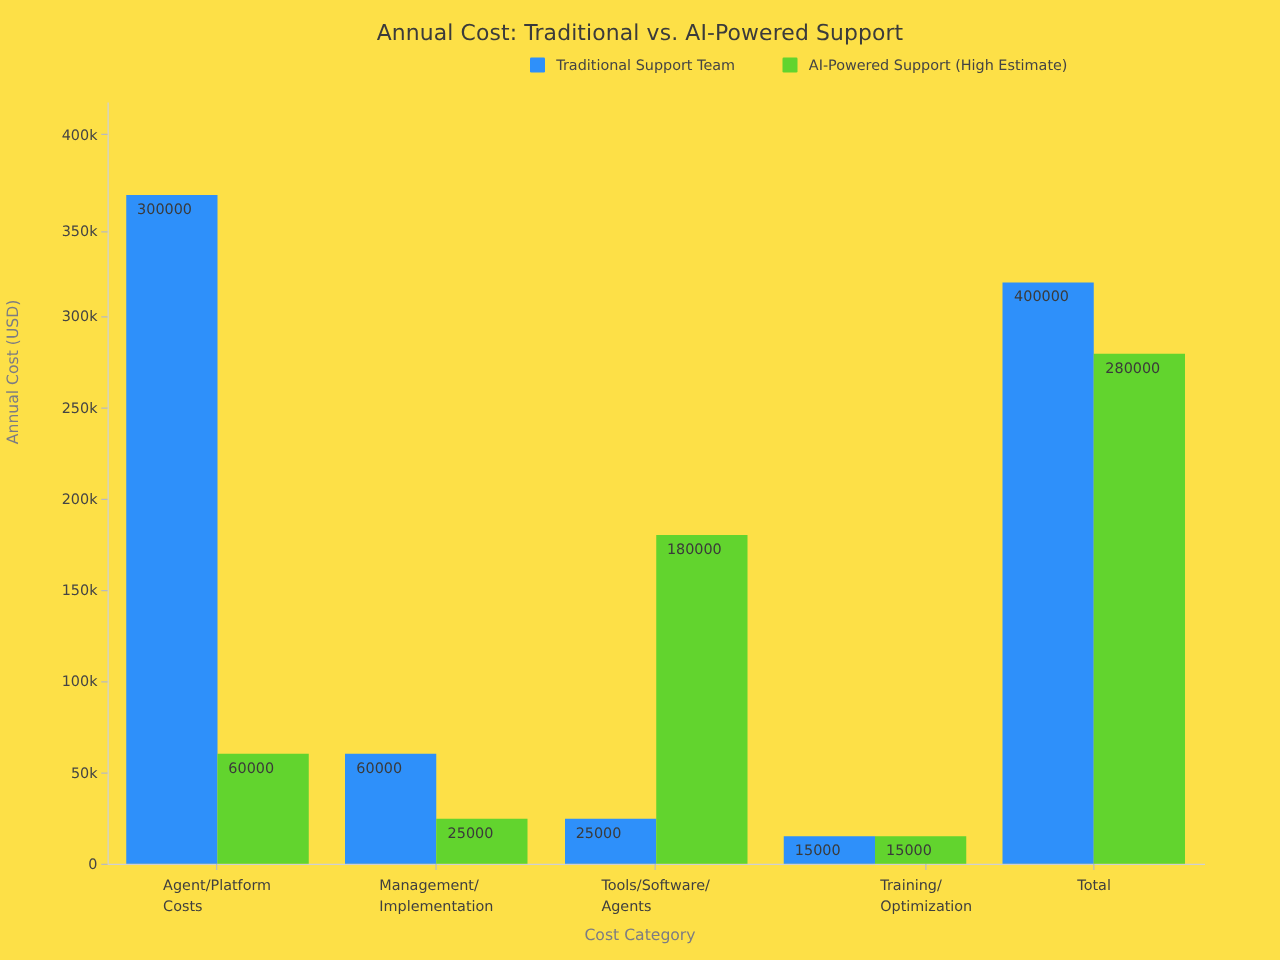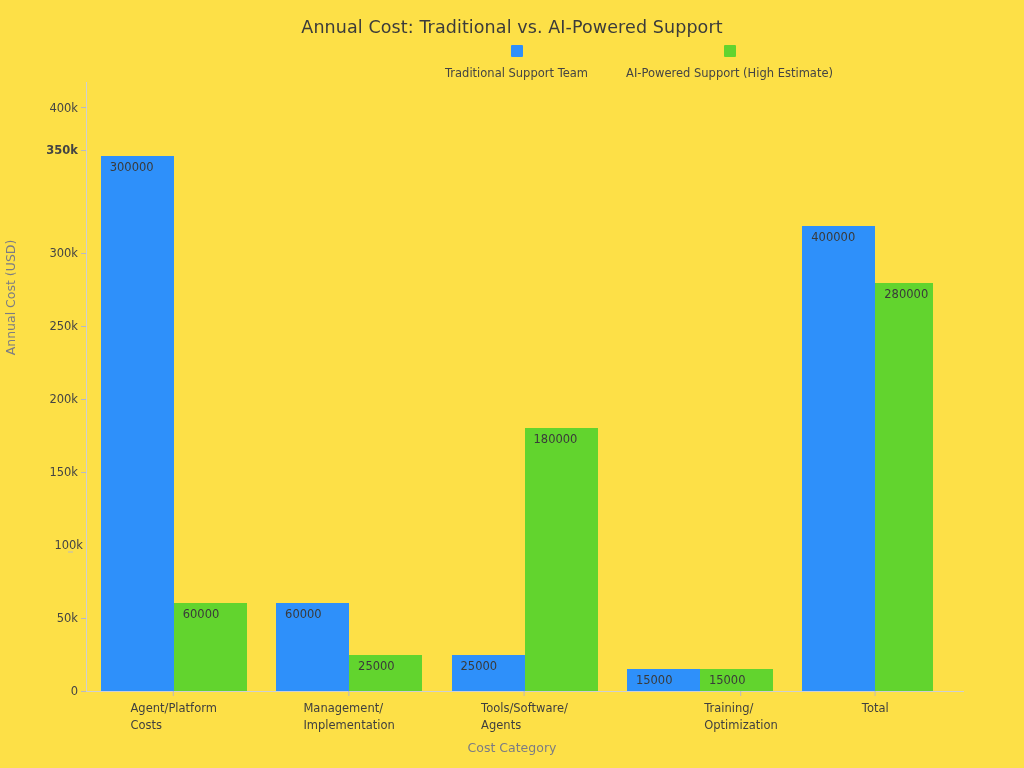--- a/index.html
+++ b/index.html
@@ -47,21 +47,20 @@
     align-items: center;
     gap: 38px;
     padding-left: 254px;
     box-sizing: border-box;
   }
   .legend-item {
     display: flex;
     align-items: center;
     gap: 9px;
     white-space: nowrap;
-    flex-direction: column;
   }
   .legend-swatch {
     width: 12px;
     height: 12px;
     display: inline-block;
     border-radius: 1px;
   }
   .legend-label {
     font-size: 11.5px;
     color: #444444;
@@ -198,41 +197,41 @@
   <div id="plot">
     <div id="y-ticks">
         <div class="ytick" style="bottom: 0px; transform: translateY(50%);">
           <span class="ytick-label">0</span>
           <span class="ytick-mark"></span>
         </div>
         <div class="ytick" style="bottom: 72.9341px; transform: translateY(50%);">
           <span class="ytick-label">50k</span>
           <span class="ytick-mark"></span>
         </div>
-        <div class="ytick" style="bottom: 145.868px; transform: translateY(50%); flex-direction: column;">
+        <div class="ytick" style="bottom: 145.868px; transform: translateY(50%);">
           <span class="ytick-label">100k</span>
           <span class="ytick-mark"></span>
         </div>
         <div class="ytick" style="bottom: 218.802px; transform: translateY(50%);">
           <span class="ytick-label">150k</span>
           <span class="ytick-mark"></span>
         </div>
         <div class="ytick" style="bottom: 291.737px; transform: translateY(50%);">
           <span class="ytick-label">200k</span>
           <span class="ytick-mark"></span>
         </div>
         <div class="ytick" style="bottom: 364.671px; transform: translateY(50%);">
           <span class="ytick-label">250k</span>
           <span class="ytick-mark"></span>
         </div>
         <div class="ytick" style="bottom: 437.605px; transform: translateY(50%);">
           <span class="ytick-label">300k</span>
           <span class="ytick-mark"></span>
         </div>
-        <div class="ytick" style="bottom: 541px; transform: translateY(50%); font-weight: bold;">
+        <div class="ytick" style="bottom: 506px; transform: translateY(50%);">
           <span class="ytick-label">350k</span>
           <span class="ytick-mark"></span>
         </div>
         <div class="ytick" style="bottom: 583.473px; transform: translateY(50%);">
           <span class="ytick-label">400k</span>
           <span class="ytick-mark"></span>
         </div>
       </div>
     <div id="x-ticks">
         <div class="xtick" style="left: 87.7px;">
@@ -291,21 +290,21 @@
         </div>
         <div class="bar" style="left: 540.9px; width: 73px; height: 21.8802px; background: rgb(46, 144, 250);">
           <span class="bar-value">15000</span>
         </div>
         <div class="bar" style="left: 613.9px; width: 73px; height: 21.8802px; background: rgb(98, 212, 46);">
           <span class="bar-value">15000</span>
         </div>
         <div class="bar" style="left: 716.3px; width: 73px; height: 465px; background: rgb(46, 144, 250);">
           <span class="bar-value">400000</span>
         </div>
-        <div class="bar" style="left: 789.3px; width: 58px; height: 408.431px; background: rgb(98, 212, 46);">
+        <div class="bar" style="left: 789.3px; width: 73px; height: 408.431px; background: rgb(98, 212, 46);">
           <span class="bar-value">280000</span>
         </div>
       </div>
   </div>
 
   <div id="xlabel">Cost Category</div>
   <div id="ylabel">Annual Cost (USD)</div>
 
 </div>
 

